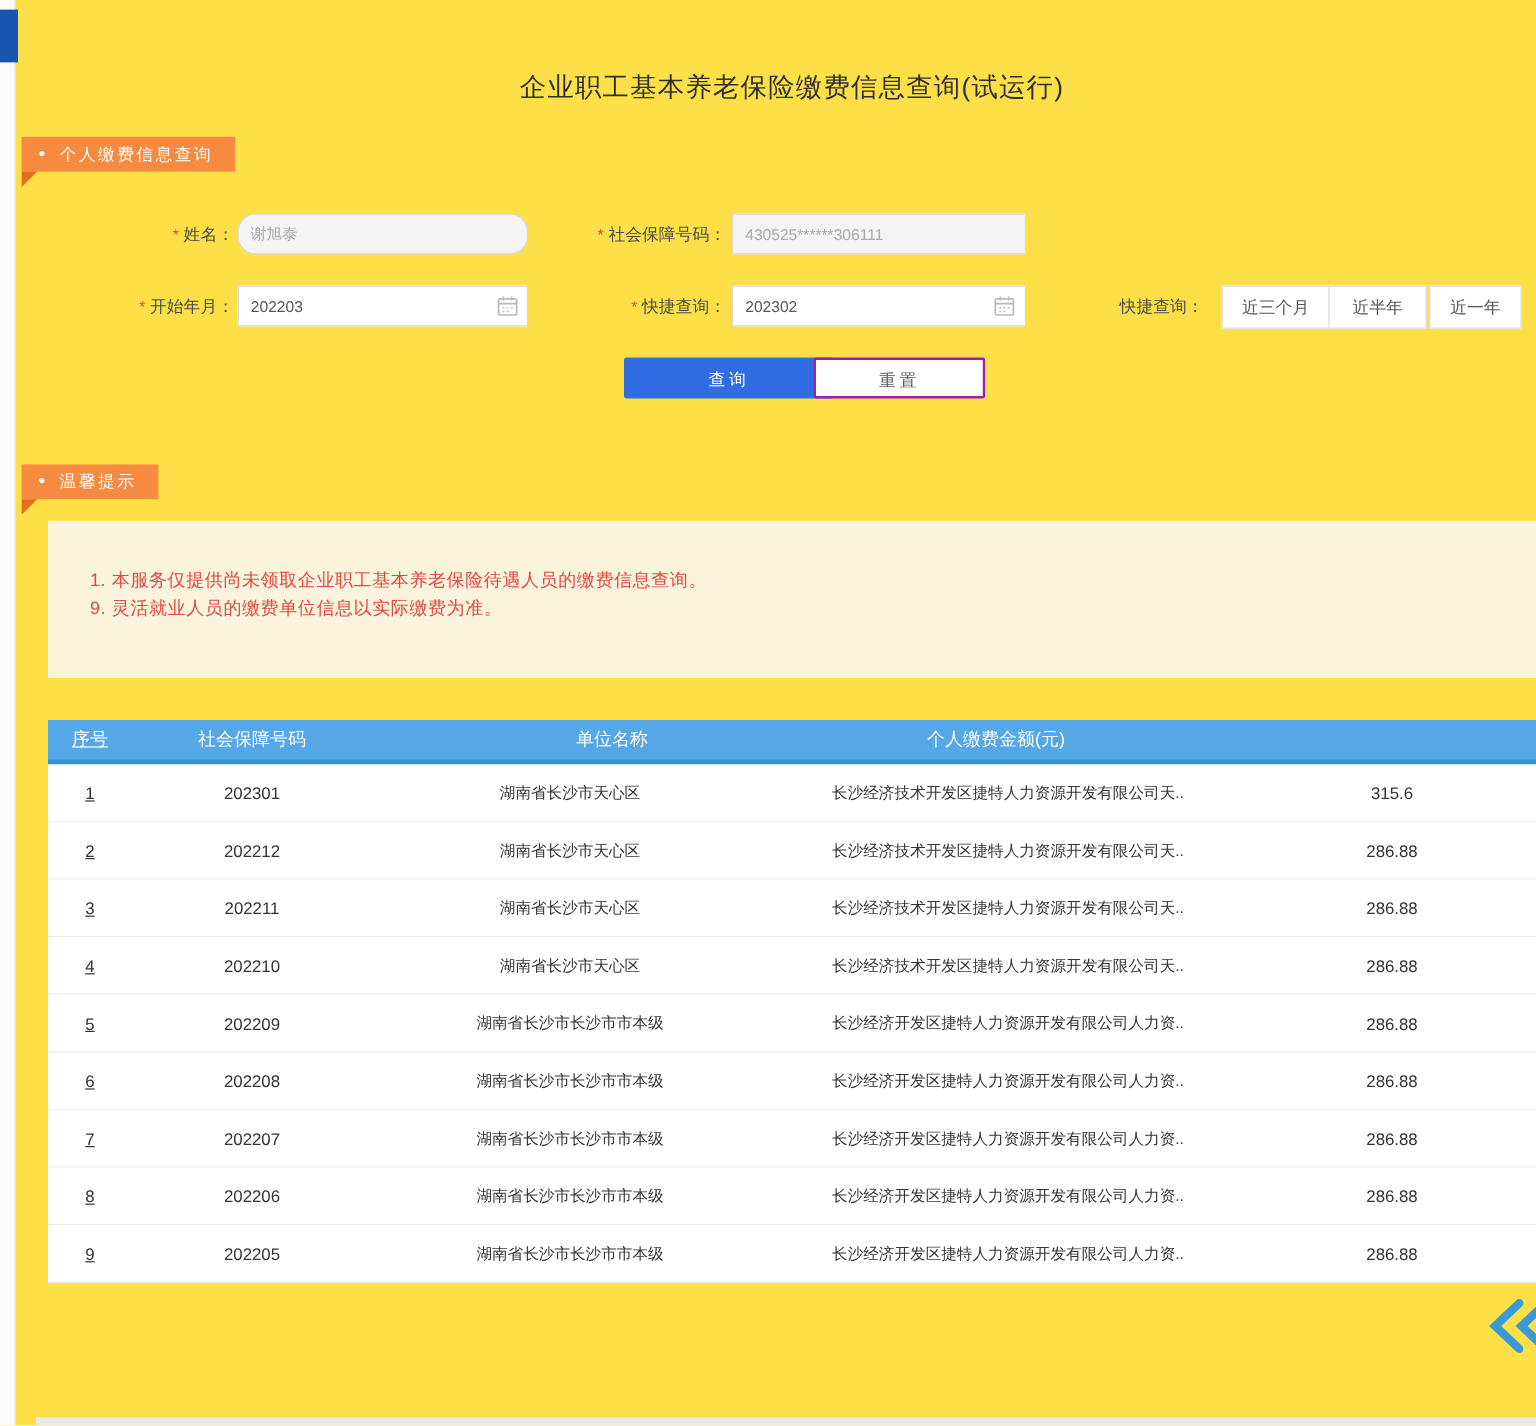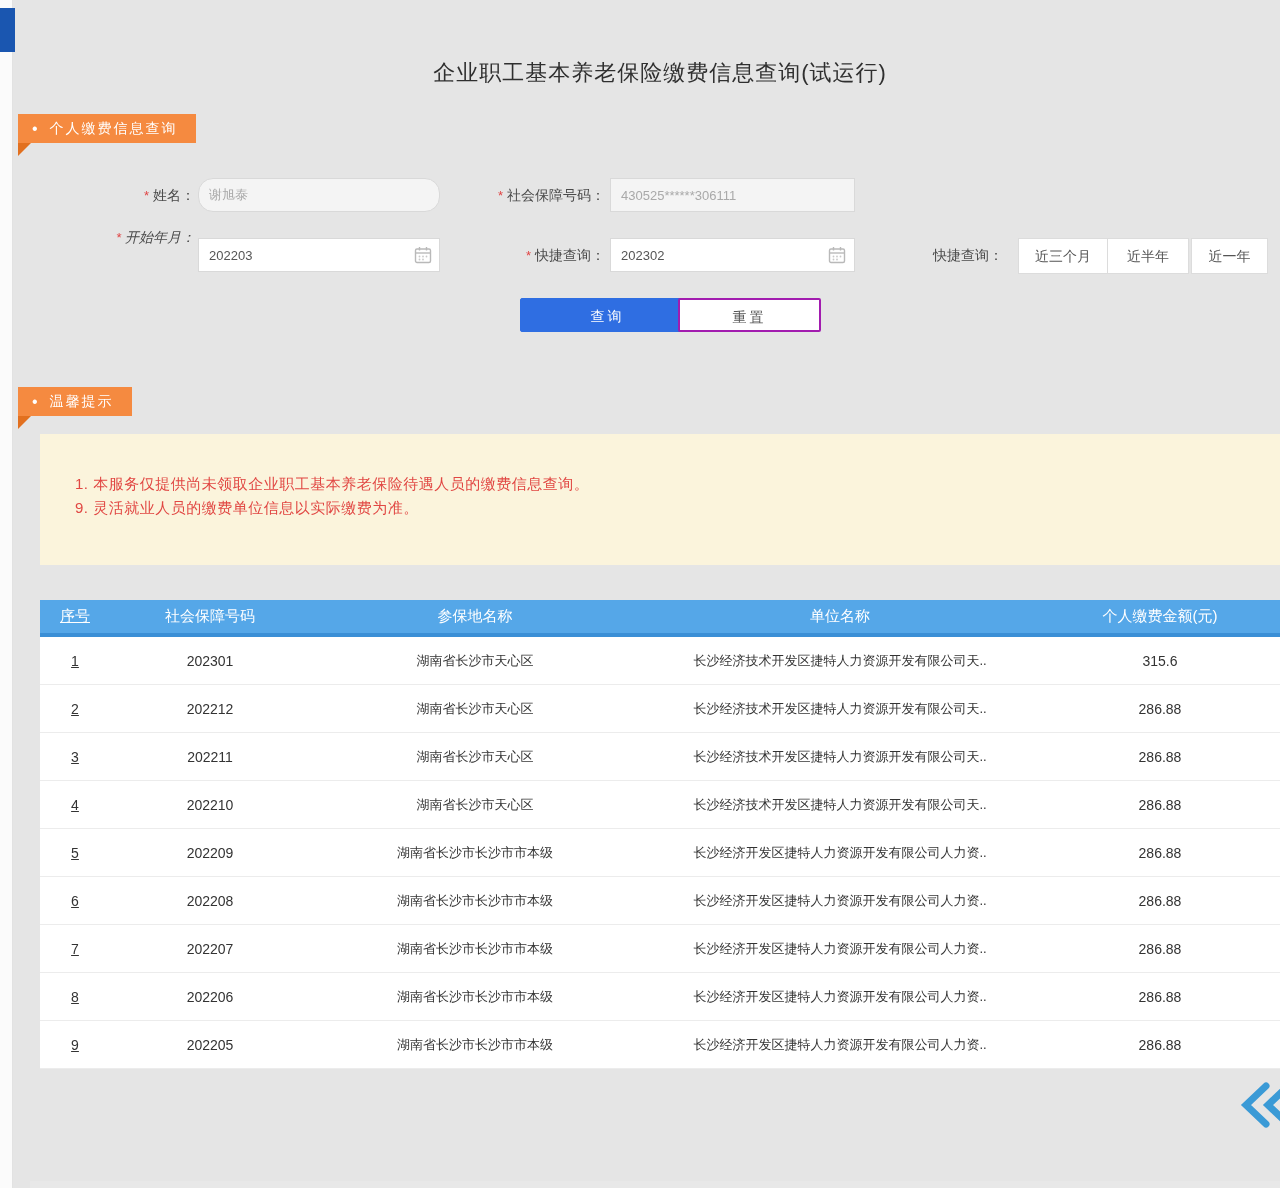--- a/index.html
+++ b/index.html
@@ -1,20 +1,20 @@
 <!DOCTYPE html>
 <html><head>
 <meta charset="utf-8">
 <style>
   * { margin: 0; padding: 0; box-sizing: border-box; }
   html, body { background: #fff; }
   body { font-family: "Liberation Sans", "DejaVu Sans", sans-serif; }
   #screen {
     position: relative; width: 1280px; height: 1188px;
-    background: #e5e5e5; overflow: hidden;
+    background: #fde047; overflow: hidden;
   }
   
   .left-strip {
     position: absolute; left: 0; top: 0; width: 13px; height: 100%;
     background: #fbfbfb; border-right: 1px solid #e2e2e2;
   }
   .blue-corner {
     position: absolute; left: 0; top: 8px; width: 15px; height: 44px;
     background: #1a56b0;
   }
@@ -112,21 +112,21 @@
   <div class="f-label" style="left:70px; top:187px; width:125px;">
     <span class="req">*</span><span>姓名：</span>
   </div>
   <input class="f-input disabled" style="left: 198px; top: 178px; width: 242px; border-radius: 15px;" readonly="" value="谢旭泰">
 
   <div class="f-label" style="left:440px; top:187px; width:165px;">
     <span class="req">*</span><span>社会保障号码：</span>
   </div>
   <input class="f-input disabled" style="left: 610px; top: 178px; width: 245px;" readonly="" value="430525******306111">
 
-  <div class="f-label" style="left:70px; top:229px; width:125px;font-style:italic;">
+  <div class="f-label" style="left:70px; top:247px; width:125px;">
     <span class="req">*</span><span>开始年月：</span>
   </div>
   <input class="f-input" style="left: 198px; top: 238px; width: 242px;" value="202203">
   <svg class="cal-icon" style="left:414px; top:246px;" viewBox="0 0 18 18">
     <rect x="1.5" y="3" width="15" height="13.5" rx="1.5" fill="none" stroke="#b9b9b9" stroke-width="1.4"></rect>
     <line x1="1.5" y1="7" x2="16.5" y2="7" stroke="#b9b9b9" stroke-width="1.4"></line>
     <line x1="5.5" y1="1" x2="5.5" y2="4.5" stroke="#b9b9b9" stroke-width="1.4"></line>
     <line x1="12.5" y1="1" x2="12.5" y2="4.5" stroke="#b9b9b9" stroke-width="1.4"></line>
     <circle cx="5.5" cy="10.5" r="0.9" fill="#c9c9c9"></circle>
       <circle cx="9" cy="10.5" r="0.9" fill="#c9c9c9"></circle>
@@ -169,21 +169,20 @@
     <div class="notice-text">
       <div>1. 本服务仅提供尚未领取企业职工基本养老保险待遇人员的缴费信息查询。</div>
       <div>9. 灵活就业人员的缴费单位信息以实际缴费为准。</div>
     </div>
   </div>
 
   <div class="tbl">
     <div class="tbl-header">
       <div class="c c1">序号</div>
       <div class="c c2">社会保障号码</div>
-      <div class="c c3">参保地名称</div>
       <div class="c c4">单位名称</div>
       <div class="c c5">个人缴费金额(元)</div>
     </div>
     <div>
 
     <div class="tbl-row">
         <div class="c c1">1</div>
         <div class="c c2">202301</div>
         <div class="c c3">湖南省长沙市天心区</div>
         <div class="c c4">长沙经济技术开发区捷特人力资源开发有限公司天..</div>

